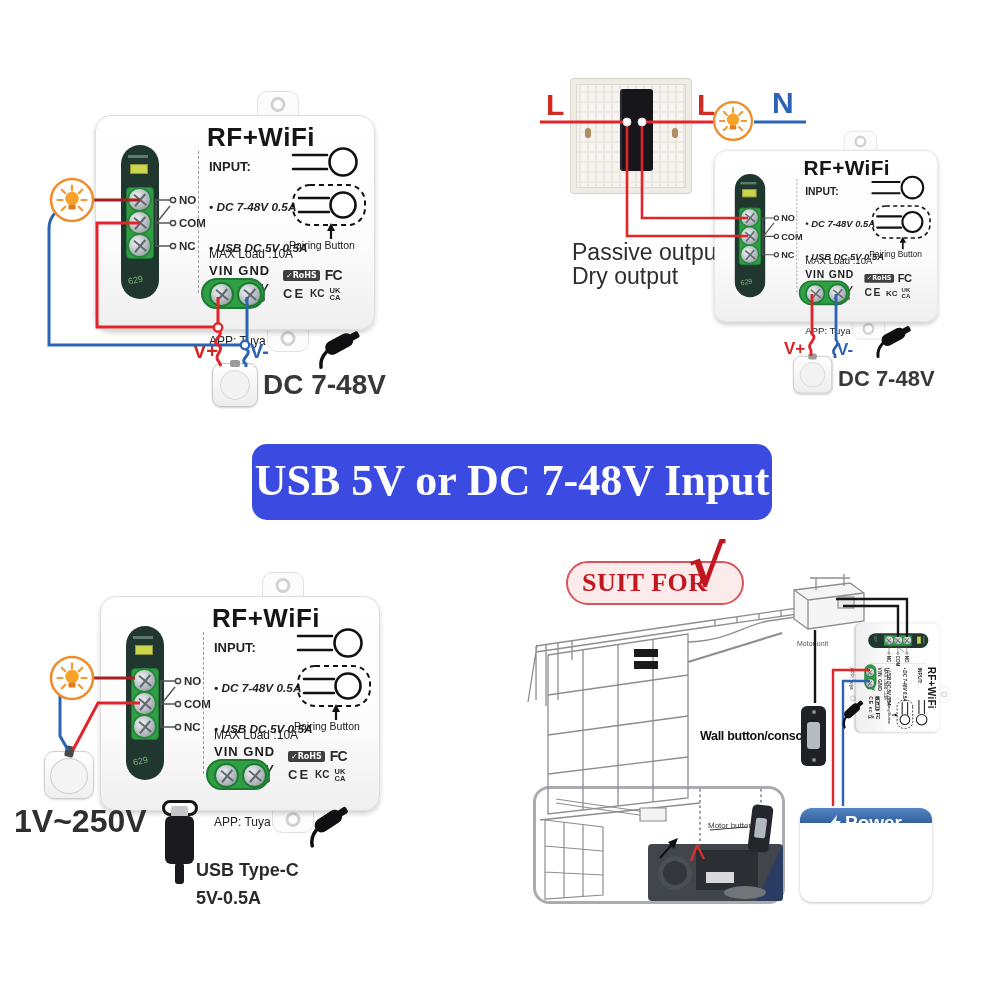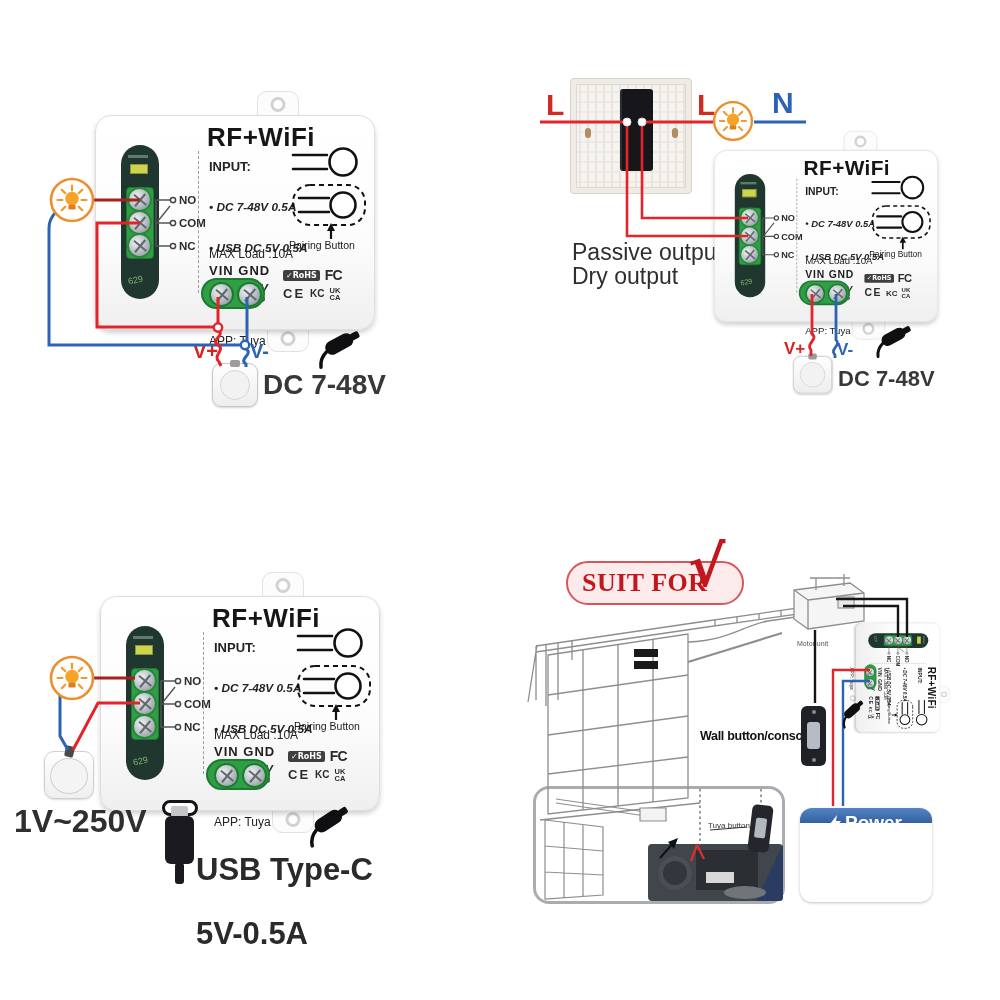--- a/index.html
+++ b/index.html
@@ -157,29 +157,30 @@
   
   .vp { font-size:20px; font-weight:bold; color:#d62320; }
   .vm { font-size:20px; font-weight:bold; color:#2d63b5; }
   .vp.sm, .vm.sm { font-size:17px; }
   .dcv { font-size:28px; font-weight:bold; color:#383838; }
   .dcv.sm { font-size:22px; }
   .big-l { font-size:30px; font-weight:bold; color:#d02b20; }
   .big-n { font-size:30px; font-weight:bold; color:#2b62b5; }
   .caption { font-size:23px; color:#2e2e2e; line-height:26px; }
   .voltage { font-size:32px; font-weight:bold; color:#2f2f2f; }
-  .usb-lbl { font-size:31px; font-weight:bold; color:#2a2a2a; line-height:28px; }
+  .usb-lbl { font-size:18px; font-weight:bold; color:#2a2a2a; line-height:28px; }
 
   #overlay { position:absolute; left:0; top:0; z-index:50; pointer-events:none; }
 </style>
 </head>
 <body>
 
 <div id="page">
 
+  <div class="banner">USB 5V or DC 7-48V Input</div>
 
   <div class="module-slot slot-d1">
   <div class="module">
     <div class="m-tab top">
           <div class="hole"></div>
         </div>
     <div class="m-tab bot">
           <div class="hole"></div>
         </div>
     <div class="m-body"></div>
@@ -398,21 +399,21 @@
   </div>
 </div>
   <div class="wall-plug">
       <div class="plug-pin"></div>
     </div>
   <div class="lbl voltage" style="left:14px;top:803px">1V~250V</div>
   <div class="cable-tip"></div>
   <div class="cable-body"></div>
   <div class="cable-stem"></div>
   <div class="lbl usb-lbl" style="left:196px;top:856px">USB Type-C</div>
-  <div class="lbl usb-lbl" style="left:196px;top:920px">5V-0.5A</div>
+  <div class="lbl usb-lbl" style="left:196px;top:884px">5V-0.5A</div>
 
   <div class="suit-pill"></div>
   <div class="suit-text">SUIT FOR</div>
   <div class="suit-check">√</div>
   <div class="motor-label">Motor unit</div>
   <div class="wall-label">Wall button/console</div>
   <div class="wall-btn">
       <div class="wall-btn-b"></div>
     </div>
   <div class="module-slot slot-d4">
@@ -487,21 +488,21 @@
   <div class="photo">
     <div class="ph-c"></div>
     <div class="ph-r"></div>
     <div class="ph-label"></div>
     <div class="ph-tri"></div>
     <div class="ph-blob"></div>
   </div>
   <div class="inset-btn">
       <div class="inset-btn-b"></div>
     </div>
-  <div class="inset-wall-label">Tuya button</div>
+  <div class="inset-wall-label">Motor button</div>
   <div class="power-box">
     <div class="power-head"><svg width="11" height="16" viewBox="0 0 11 16">
           <polygon points="7,0 0,9 4.5,9 3,16 11,6 6,6" fill="#fff"></polygon>
         </svg><span>Power</span></div>
   </div>
 
   <svg id="overlay" width="1000" height="1000" viewBox="0 0 1000 1000">
     <defs>
       <g id="bulb">
         <circle r="21" fill="#fff" stroke="#ee8d2c" stroke-width="2.6"></circle>

